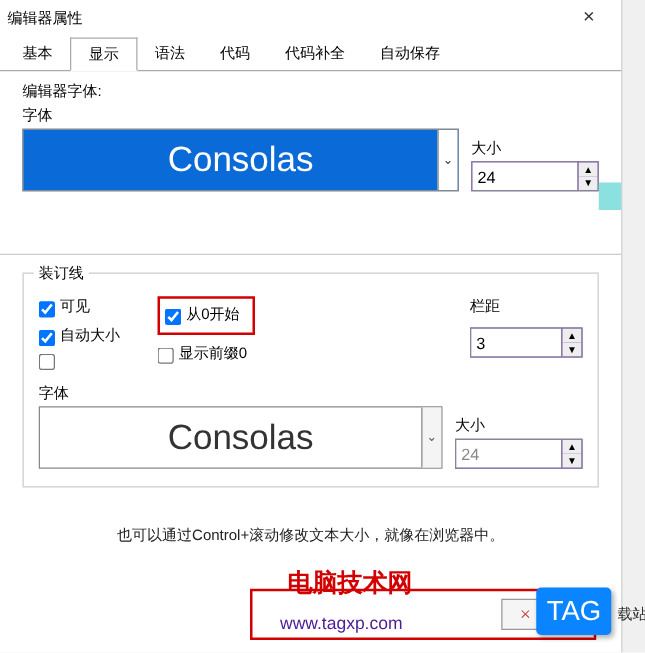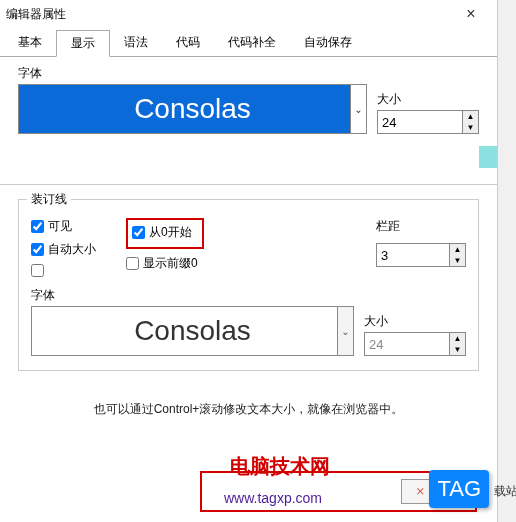--- a/index.html
+++ b/index.html
@@ -25,21 +25,21 @@
   .spin { display: flex; border: 1px solid #888; height: 24px; background:#6d28d9; }
   .spin input { border: none; flex: 1; padding: 0 4px; font-size: 13px; width: 60px; outline:none; }
   .spin input:disabled { background:#fff; color:#888;}
   .spin-btns { width: 16px; border-left: 1px solid #888; display: flex; flex-direction: column; }
   .spin-btns div { flex: 1; display: flex; align-items: center; justify-content: center; font-size: 8px; background: #eee; cursor:pointer; }
   .divider-line { border-top: 1px solid #ccc; margin: 50px -18px 14px; }
   .group { border: 1px solid #ccc; padding: 18px 12px 14px; position: relative; margin-top: 8px; }
   .group-title { position: absolute; top: -9px; left: 8px; background: #fff; padding: 0 4px; font-size: 12px; }
   .cols { display: flex; gap: 30px; }
   .col { display: flex; flex-direction: column; gap: 6px; }
-  .checkbox-row { display: flex; align-items: center; gap: 4px; font-size: 12px; }
+  .checkbox-row { display: flex; align-items: flex-end; gap: 4px; font-size: 12px; }
   .checkbox-row input { width:13px; height:13px; }
   .highlight-box { border: 2px solid #d30000; padding: 4px 10px 6px 4px; }
   .font-row2 { display: flex; gap: 10px; margin-top: 10px; align-items: flex-end; }
   .note { text-align: center; font-size: 12px; margin-top: 30px; color: #222; }
   .btnbar { position: absolute; bottom: 10px; right: 20px; left: 200px; display:flex; gap:6px; justify-content:flex-end; border:2px solid #d30000; padding:6px 8px 6px 6px; }
   .btn { display:flex; align-items:center; gap:4px; padding:3px 12px; font-size:12px; border:1px solid #999; background:#f5f5f5; cursor:pointer;}
   .btn svg{width:12px;height:12px;}
   .watermark1 { position:absolute; bottom:42px; left:230px; color:#d30000; font-weight:bold; font-size:20px; pointer-events:none;}
   .watermark2 { position:absolute; bottom:16px; left:224px; color:#4c1d95; font-size:14px; pointer-events:none;}
   .tag-badge { position:absolute; bottom:14px; right:8px; background:#0a84ff; color:#fff; font-weight:normal; padding:6px 8px; font-size:22px; border-radius:4px; box-shadow:2px 2px 4px rgba(0,0,0,.3); pointer-events:none;}
@@ -60,20 +60,21 @@
   <div class="tabs">
     <div class="tab">基本</div>
     <div class="tab active">显示</div>
     <div class="tab">语法</div>
     <div class="tab">代码</div>
     <div class="tab">代码补全</div>
     <div class="tab">自动保存</div>
   </div>
 
   <div class="content">
+    <div class="section-label">编辑器字体:</div>
     <div class="row">
       <div class="font-block">
         <div class="font-label">字体</div>
         <div class="font-display selected">
           <span>Consolas</span>
           <span class="dd-arrow">⌄</span>
         </div>
       </div>
       <div class="size-block">
         <div class="size-label">大小</div>

